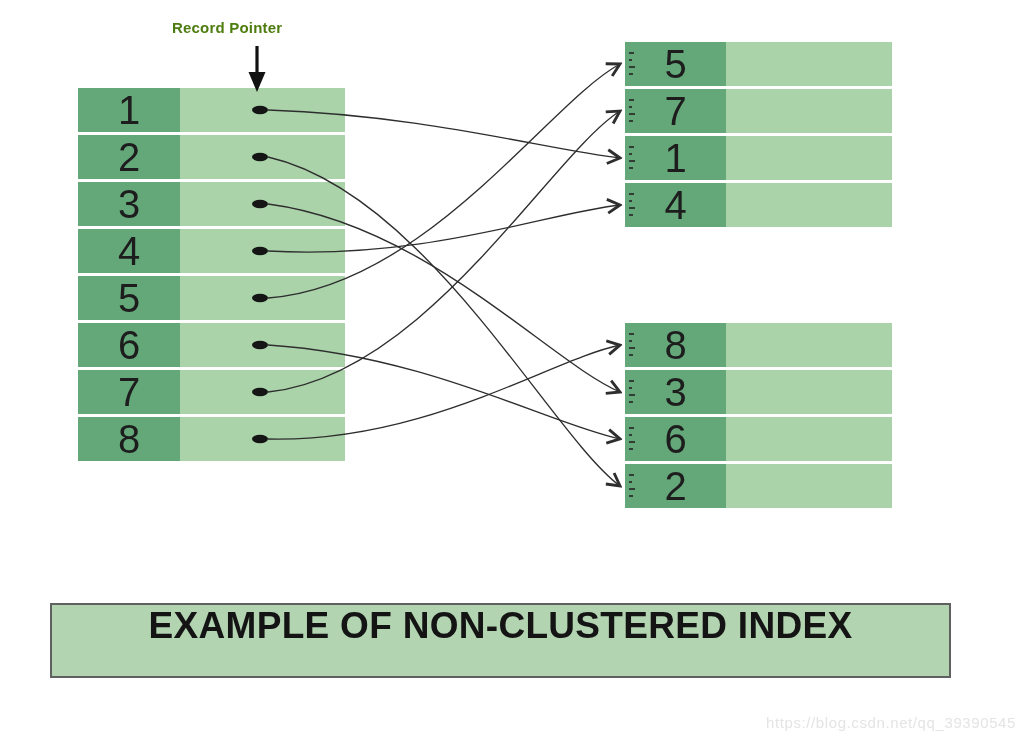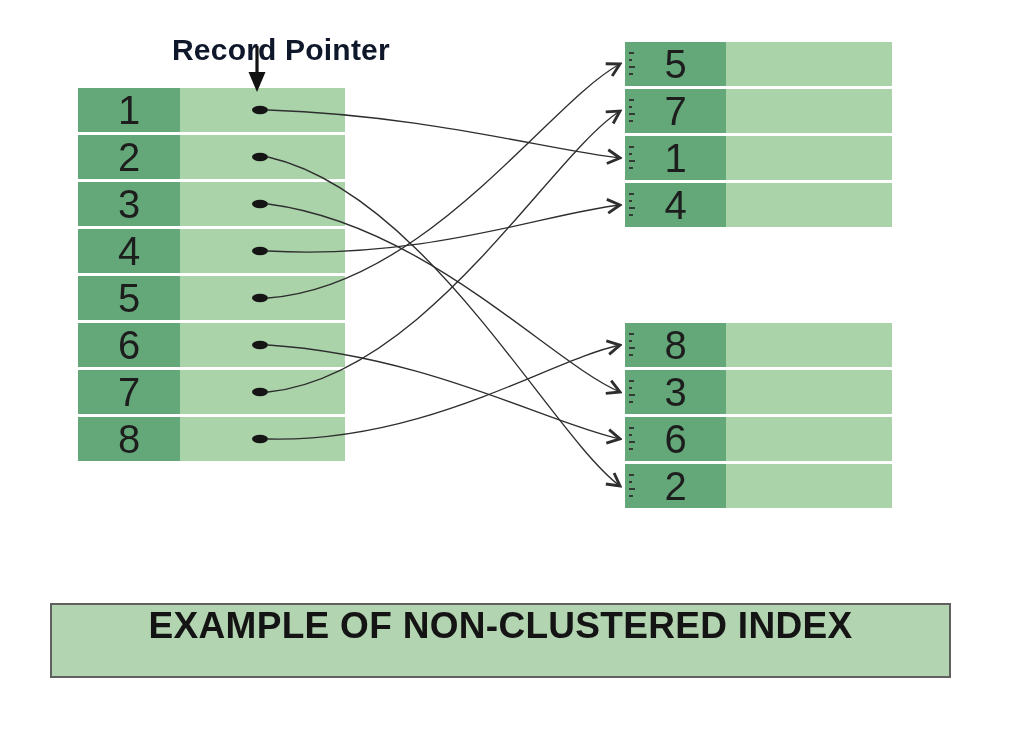--- a/index.html
+++ b/index.html
@@ -1,22 +1,22 @@
 <!DOCTYPE html>
 <html><head>
 <meta charset="utf-8">
 <style>
   html,body{margin:0;padding:0;background:#ffffff;}
   .stage{
     position:relative;width:1024px;height:745px;background:#ffffff;overflow:hidden;
     font-family:"Liberation Sans", sans-serif;
   }
   .rp-label{
-    position:absolute;left:172px;top:33px;
-    font-size:30px;font-weight:bold;color:#0f172a;letter-spacing:0.2px;
+    position:absolute;left:172px;top:19px;
+    font-size:15px;font-weight:bold;color:#4d7c0f;letter-spacing:0.2px;
   }
   .tbl{position:absolute;display:flex;flex-direction:column;}
   .tbl .trow{display:flex;height:44px;margin-bottom:3px;}
   .tbl .trow:last-child{margin-bottom:0;}
   .cell{display:flex;align-items:center;justify-content:center;}
   .cell.key{
     background:var(--key,#64a87a);
     color:var(--num,#1d1d1d);
     font-size:40px;line-height:44px;
   }
@@ -175,13 +175,14 @@
       <line x1="629" y1="334" x2="634" y2="334" stroke="#222" stroke-width="1.6"></line>
       <line x1="629" y1="341" x2="632" y2="341" stroke="#222" stroke-width="1.6"></line>
       <line x1="629" y1="348" x2="635" y2="348" stroke="#222" stroke-width="1.6"></line>
       <line x1="629" y1="355" x2="633" y2="355" stroke="#222" stroke-width="1.6"></line>
     </svg>
 
   <div class="banner">
     <span class="banner-text">EXAMPLE OF NON-CLUSTERED INDEX</span>
   </div>
 
+  <div class="watermark">https://blog.csdn.net/qq_39390545</div>
 </div>
 
 </body></html>

